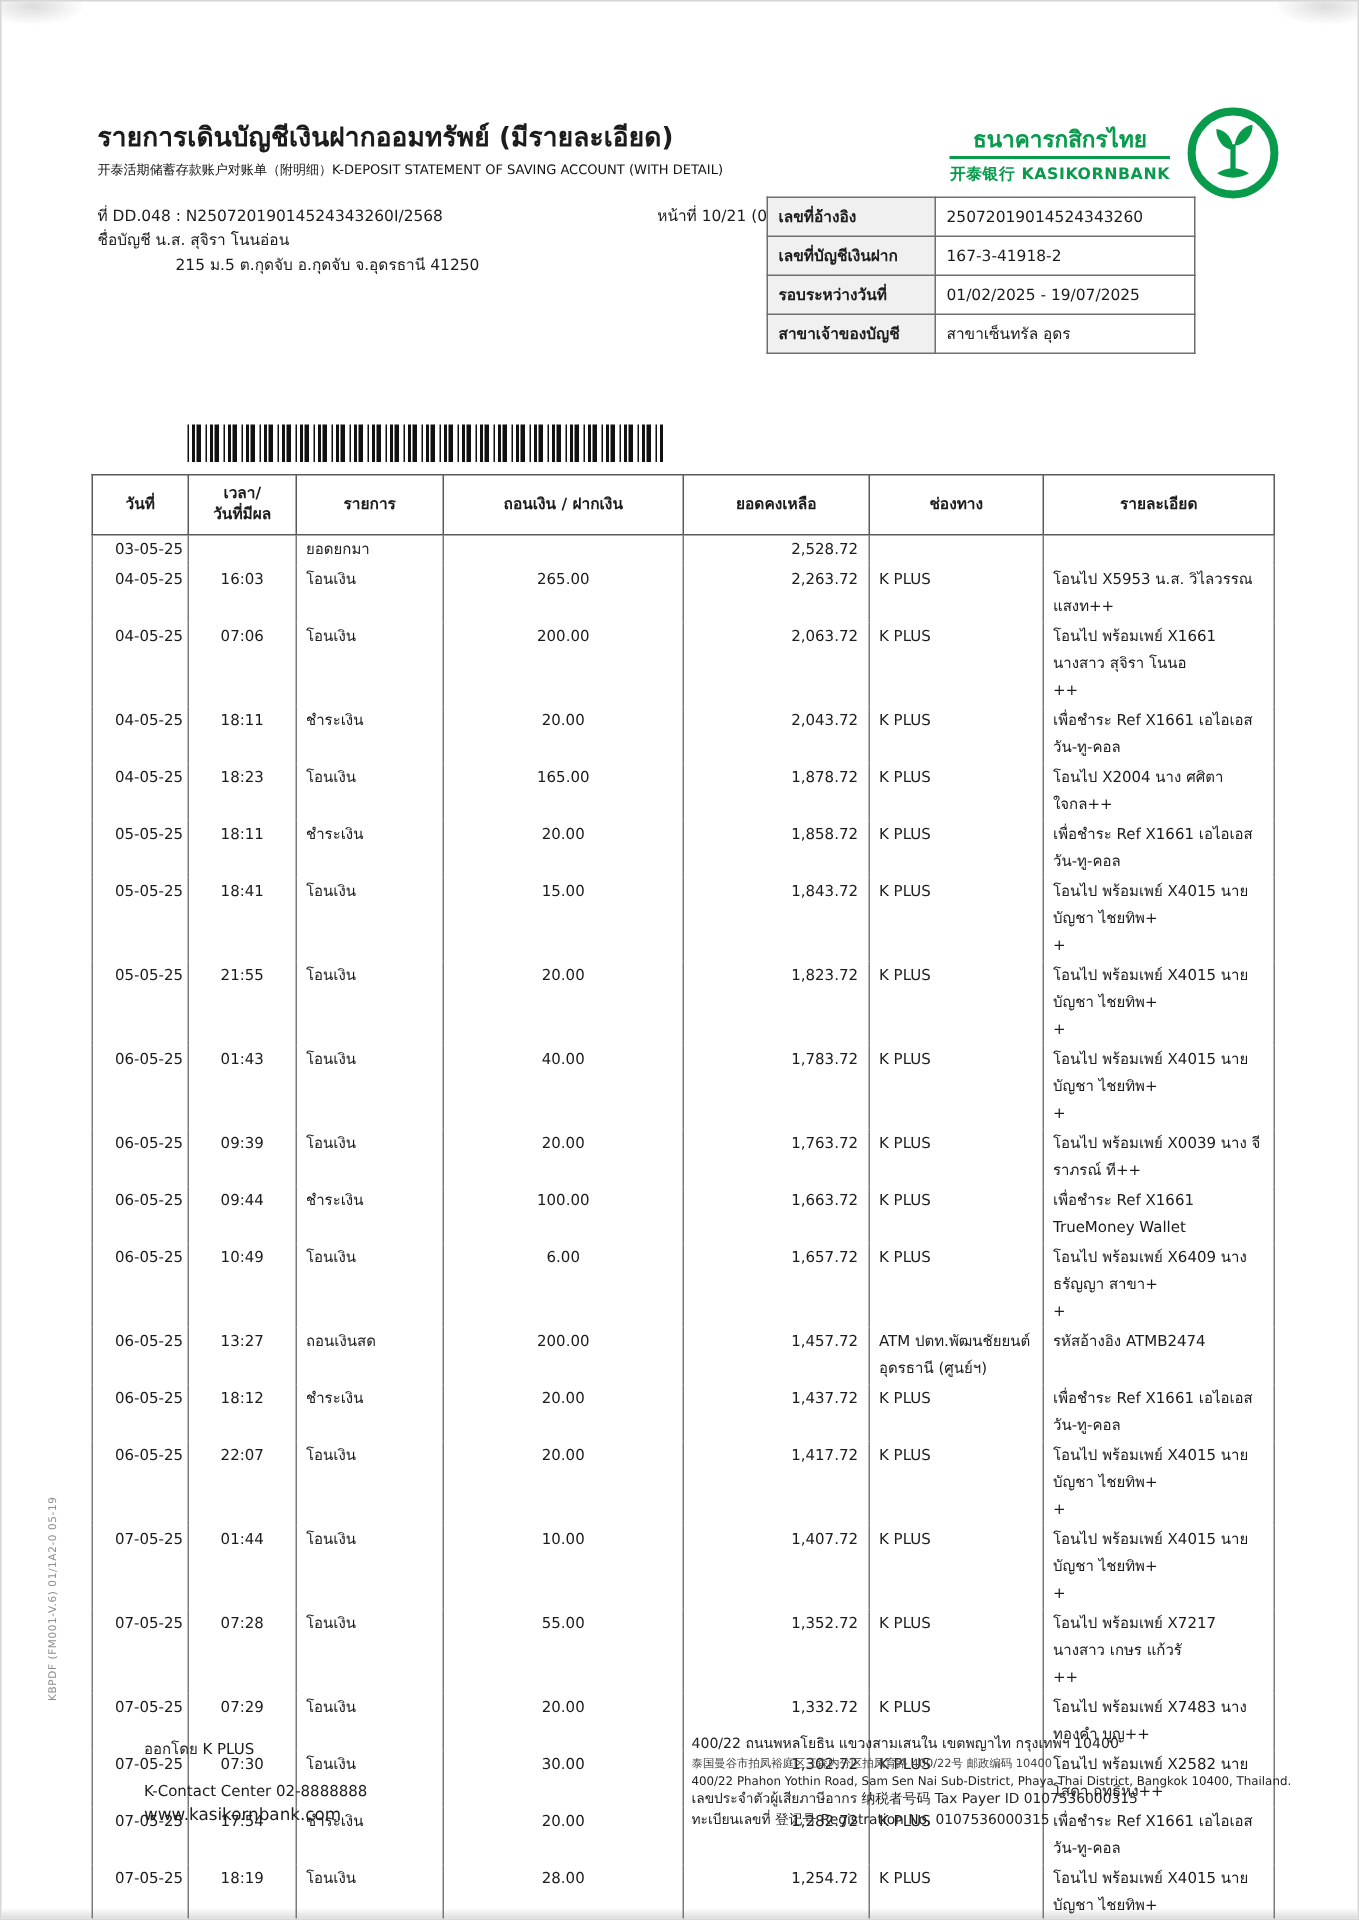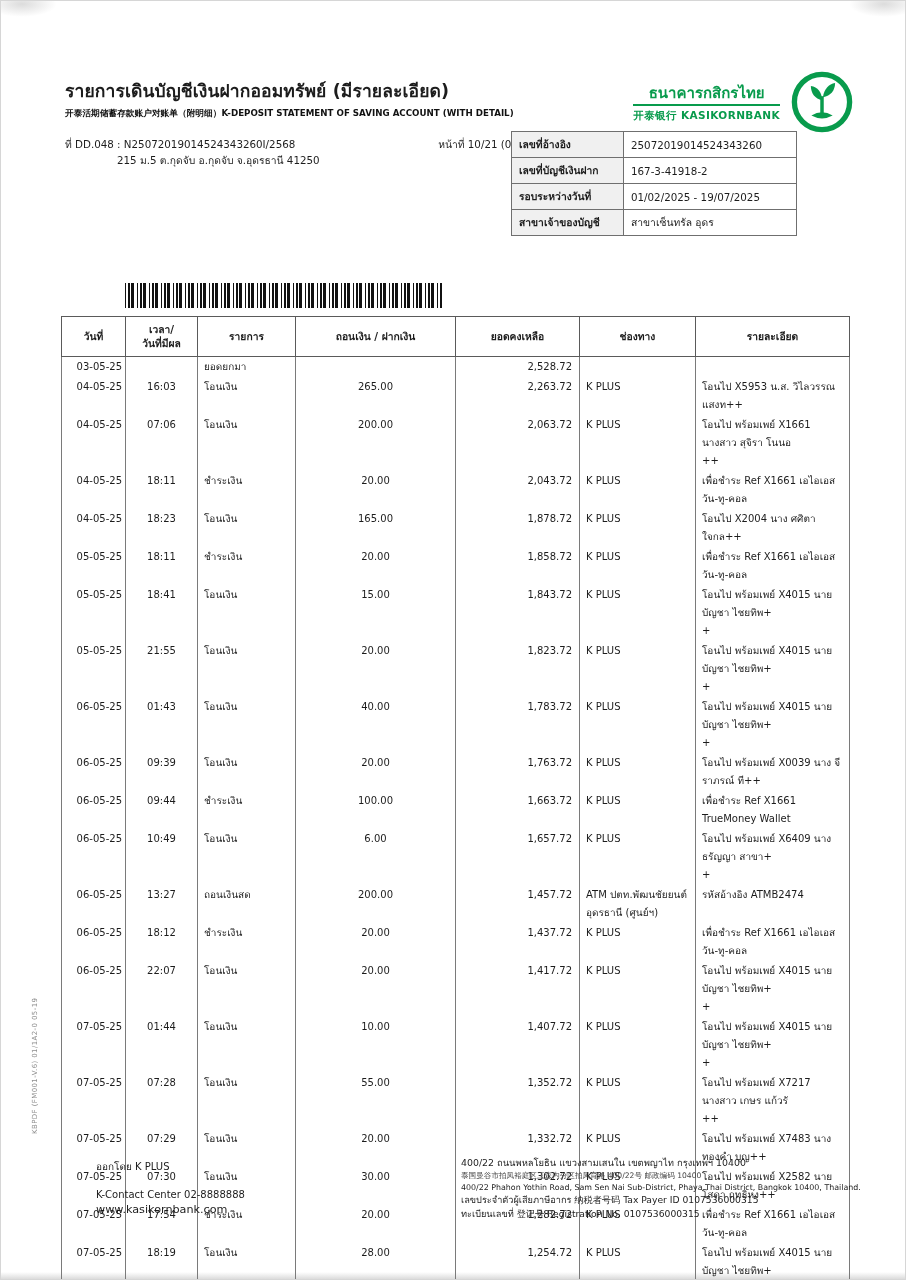--- a/index.html
+++ b/index.html
@@ -7,21 +7,21 @@
   body { width:906px; font-family:"DejaVu Sans","Liberation Sans",sans-serif; color:#1c1c1c; }
   .sheet { position:relative; width:906px; height:1280px; background:#fff; overflow:hidden; border:1px solid #d6d6d6; }
   .corner { position:absolute; width:70px; height:26px; background:radial-gradient(ellipse at center,#bfbfbf,rgba(255,255,255,0) 70%); opacity:.55; }
   .corner.tl { top:-10px; left:-14px; }
   .corner.tr { top:-10px; right:-14px; }
   .bottom-edge { position:absolute; left:0; right:0; bottom:0; height:7px; background:linear-gradient(#ffffff,#c4c4c4); opacity:.6; }
 
   
   .title-block { position:absolute; left:64px; top:76px; width:450px; }
   .doc-title { font-size:17.5px; font-weight:bold; letter-spacing:.1px; }
-  .doc-subtitle { font-size:8.7px; font-weight:bold; margin-top:3px; color:#111; }
+  .doc-subtitle { font-size:8.7px; font-weight:normal; margin-top:3px; color:#111; }
 
   .logo { position:absolute; left:556px; top:70px; width:296px; display:flex; align-items:center; justify-content:flex-end; gap:11px; }
   .logo-text { text-align:center; }
   .logo-th { font-size:15px; font-weight:bold; color:var(--green); border-bottom:2.5px solid var(--green); padding-bottom:2px; line-height:1.1; }
   .logo-sub { font-size:10.5px; font-weight:bold; color:var(--green); margin-top:3px; letter-spacing:.4px; }
 
   
   .doc-info { position:absolute; left:64px; top:135px; width:470px; font-size:10.3px; line-height:1.6; }
   .doc-info .row1 { display:flex; justify-content:space-between; }
   .doc-info .addr { padding-left:52px; }
@@ -85,20 +85,21 @@
         <path d="M33 27 C34 19 39 13.5 45.5 12.5 C45.5 20 41 26 33 27 Z" fill="#089B4C"></path>
       </svg>
     </span>
   </div>
 
   <div class="doc-info">
     <div class="row1">
       <span>ที่ DD.048 : N25072019014524343260I/2568</span>
       <span>หน้าที่ 10/21 (0512)</span>
     </div>
+    <div>ชื่อบัญชี น.ส. สุจิรา โนนอ่อน</div>
     <div class="addr">215 ม.5 ต.กุดจับ อ.กุดจับ จ.อุดรธานี 41250</div>
   </div>
 
   <table class="acct-table">
     <tbody>
         <tr>
           <td class="lbl">เลขที่อ้างอิง</td>
           <td class="val">25072019014524343260</td>
         </tr>
         <tr>

